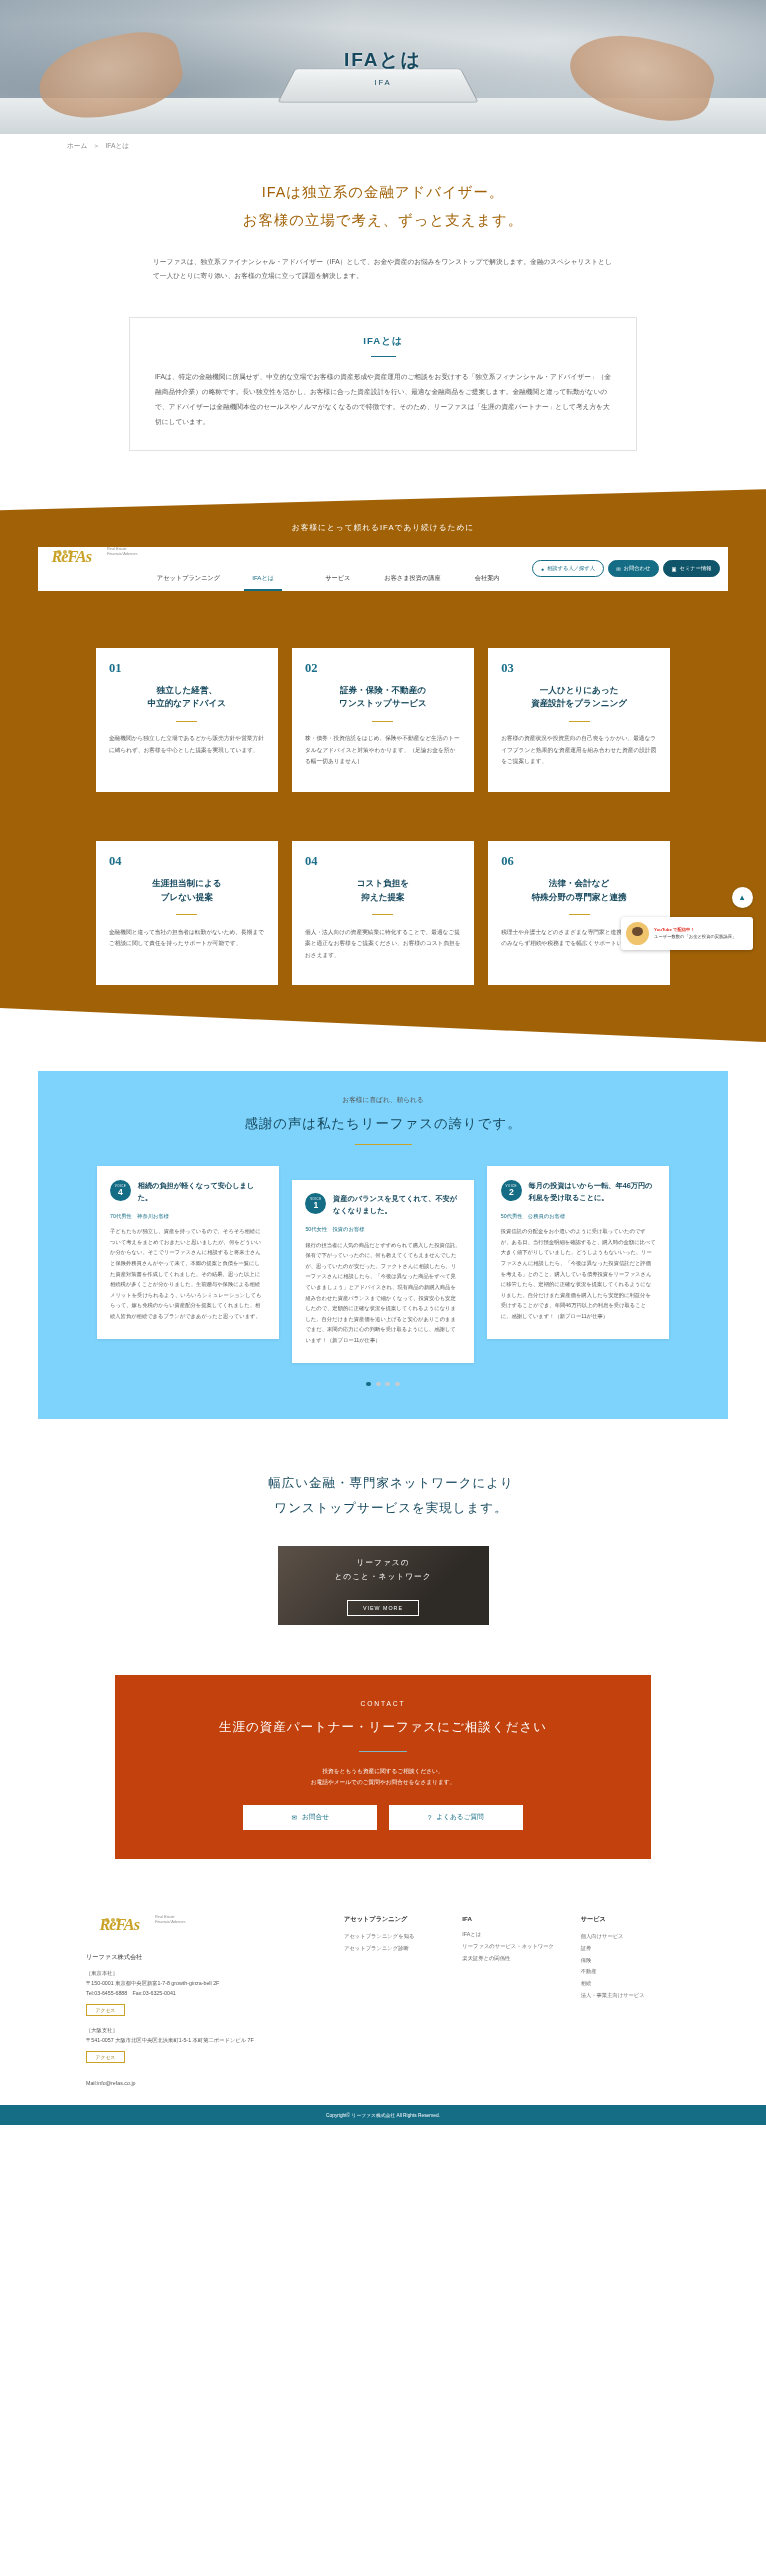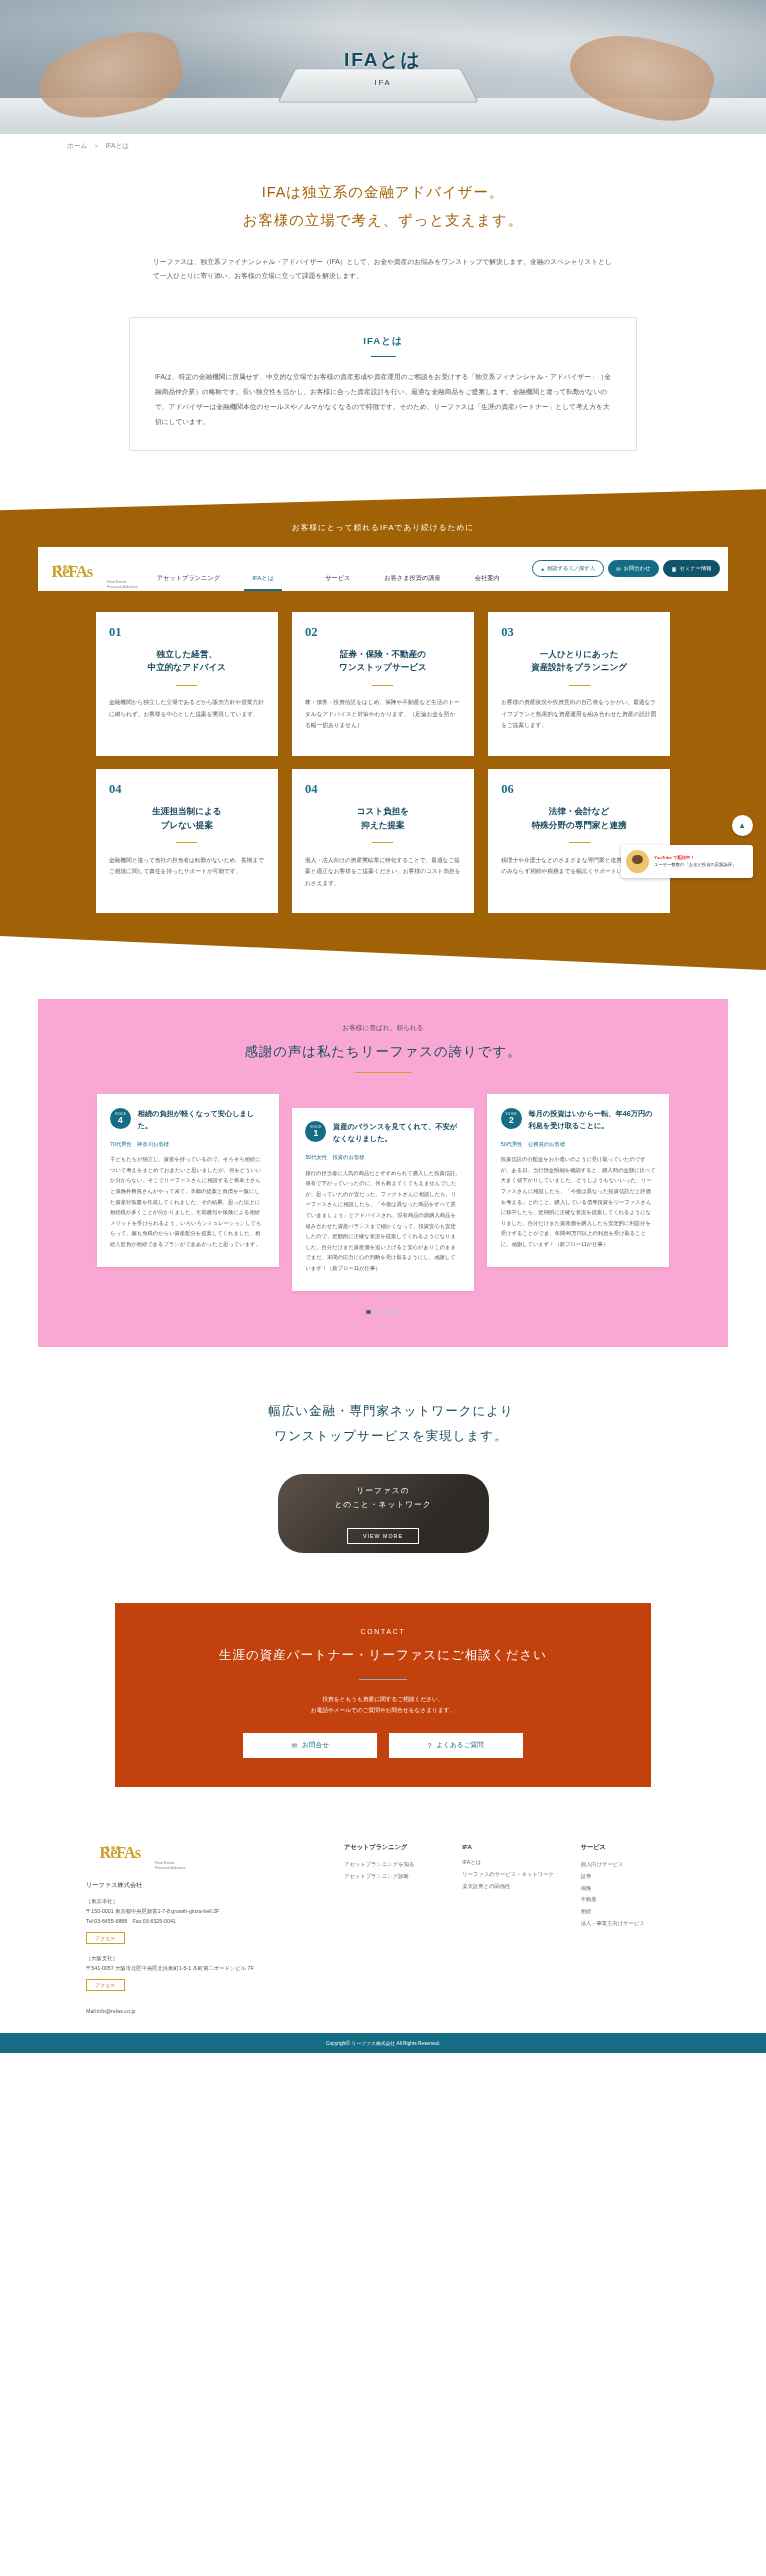--- a/index.html
+++ b/index.html
@@ -87,21 +87,21 @@
     clip-path: polygon(0 21px, 100% 0, 100% 100%, 0 calc(100% - 34px));
   }
   .teal-lead {
     text-align:center; color:#fff; font-size:7.7px; padding:34px 0 13.4px; letter-spacing:1px;
   }
   
   .navbar {
     background:#fff; max-width:690px; margin:0 auto; height:44px;
     display:flex; align-items:stretch;
   }
-  .logo { display:flex; align-items:flex-end; padding:0 13.4px; }
+  .logo { display:flex; align-items:flex-start; padding:0 13.4px;font-style:italic; }
   .logo-mark { position:relative; width:50px; height:29px; }
   .logo-text { font-size:16.3px; font-weight:bold; color:#c9a227; font-family:"Liberation Serif", serif; letter-spacing:-1px;}
   .logo-dots { position:absolute; top:-1.9px; left:5.7px; }
   .logo-dots i { display:inline-block; width:3.8px; height:3.8px; border-radius:50%; background:#c9a227; margin-right:1.9px; opacity:.8;}
   .logo-sub { font-size:3.8px; color:#888; line-height:1.4; margin-left:5.7px; }
   .nav-links { flex:1; display:flex; align-items:flex-end; }
   .nav-links a {
     flex:1; text-align:center; font-size:6.2px; color:#333; text-decoration:none;
     padding-bottom:7.7px; position:relative;
   }
@@ -116,21 +116,21 @@
   }
   .nav-btn.solid { background:#146c85; color:#fff; }
   .nav-btn.dark { background:#0f5468; color:#fff; border-color:#0f5468; }
 
   
   .cards {
     max-width:575px; margin:21px auto 0; display:grid;
     grid-template-columns:repeat(3,1fr); gap:13.4px;
   }
   .card {
-    background:#fff; padding:13.4px 13.4px 17px; position:relative; min-height:144px;
+    background:#fff; padding:13.4px 13.4px 17px; position:relative; min-height:144px;margin-top:36px;
   }
   .card .num { color:#1b6f8b; font-size:12.5px; font-weight:bold; font-family:"Liberation Serif",serif; }
   .card h4 {
     color:#17495e; font-size:8.6px; font-weight:bold; line-height:1.6; margin:7.7px 0 0; text-align:center;
   }
   .card .rule { width:21px; height:1px; background:#c9a227; margin:9.6px auto 11.5px; }
   .card p { font-size:5.7px; line-height:2; color:#555; }
 
   
   .yt-widget {
@@ -143,21 +143,21 @@
   .yt-txt { font-size:4.3px; line-height:1.5; color:#333; }
   .yt-txt .red { color:#e02b20; font-weight:bold; }
   .scroll-top {
     position:absolute; right:13.4px; bottom:134px; width:21px; height:21px;
     border-radius:50%; background:#fff; box-shadow:0 1px 2.9px rgba(0,0,0,.2);
     display:flex; align-items:center; justify-content:center; font-size:7.7px; color:#146c85;
   }
 
   
   .testi-wrap { background:#fff; padding:29px 0 19px; }
-  .testi-inner { background:#f9a8d4; max-width:690px; margin:0 auto; padding:25px 0 33px; }
+  .testi-inner { background:#7dd3fc; max-width:690px; margin:0 auto; padding:25px 0 33px; }
   .testi-lead { text-align:center; font-size:6.7px; color:#555; }
   .testi-title { text-align:center; font-size:13.4px; color:#17495e; margin-top:9.6px; letter-spacing:1px; }
   .testi-rule { width:57px; height:1px; background:#c9a227; margin:11.5px auto 21px; }
   .testi-cards { display:flex; gap:13.4px; justify-content:center; align-items:flex-start; }
   .tcard { background:#fff; width:182px; padding:13.4px 13.4px 17px; box-shadow:0 1px 2.9px rgba(0,0,0,.08); }
   .tcard.center { margin-top:13.4px; }
   .tcard-head { display:flex; align-items:flex-start; gap:6.7px; }
   .voice-badge {
     width:21px;height:21px;border-radius:50%;background:#146c85;color:#fff;
     display:flex;flex-direction:column;align-items:center;justify-content:center;flex:0 0 auto;
@@ -172,21 +172,21 @@
   .dots i.on { background:#146c85; }
 
   
   .network { padding:33px 0 25px; text-align:center; }
   .network h3 { font-size:12.5px; color:#17495e; line-height:2; font-weight:normal; letter-spacing:1px;margin-left:16px;}
   .banners { display:flex; gap:9.6px; justify-content:center; margin-top:25px; }
   .banner {
     width:211px; height:79px; position:relative; overflow:hidden;
     display:flex; flex-direction:column; align-items:center; justify-content:center; gap:7.7px;
   }
-  .banner.b1 { background:linear-gradient(135deg,#5c5148,#2e2a26 70%);border-radius:25px; }
+  .banner.b1 { background:linear-gradient(135deg,#5c5148,#2e2a26 70%); }
   .banner.b2 { background:#0f0f0f; }
   .banner.b2::before{
     content:""; position:absolute; inset:0;
     background:
       linear-gradient(180deg, rgba(0,0,0,.55), rgba(0,0,0,.55)),
       repeating-linear-gradient(0deg,#a00 0 13.4px, #7a0000 13.4px 27px);
     opacity:.9;
   }
   .banner-inner { position:relative; z-index:2; text-align:center; }
   .banner-title { color:#fff; font-size:7.7px; line-height:1.9; letter-spacing:1px; }

